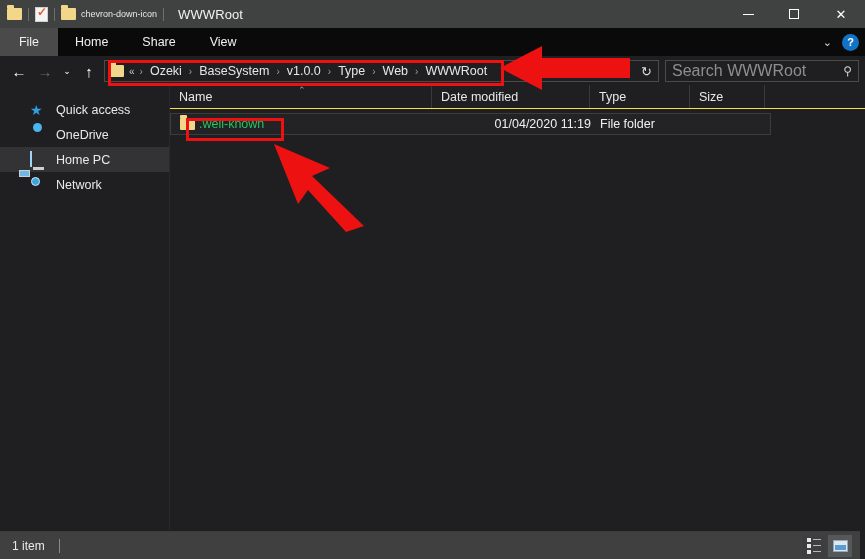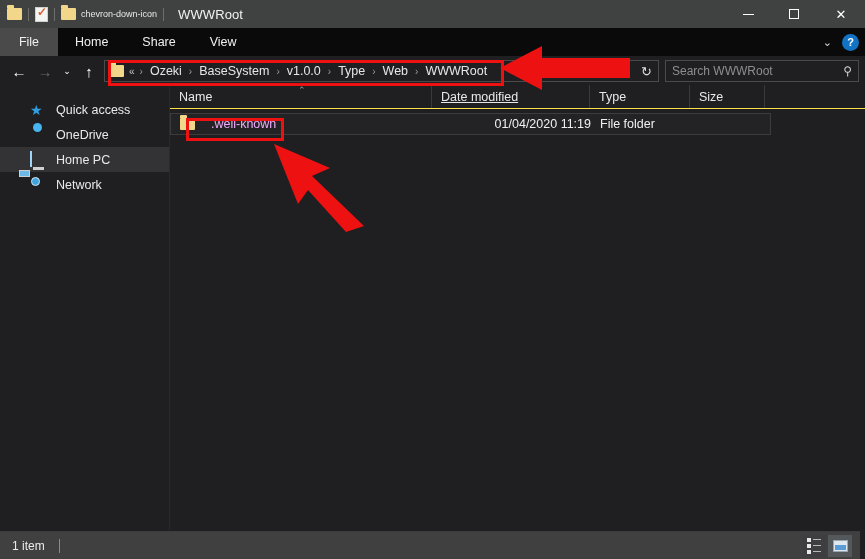--- a/index.html
+++ b/index.html
@@ -88,21 +88,21 @@
   .crumb { padding: 0 2px; }
   .crumb-sep { color: #9a9a9a; font-size: 10px; padding: 0 5px; }
   .crumb-dd { color: #c8c8c8; font-size: 10px; }
   .addr-right { margin-left: auto; display: flex; align-items: center; gap: 9px;
                 padding-right: 2px; }
   .refresh { color: #dcdcdc; font-size: 13px; }
   .searchbox {
     width: 194px; height: 22px; border: 1px solid #4a4a4a; background: #1f1f21;
     display: flex; align-items: center; padding: 0 6px; margin-left: 6px;
   }
-  .search-ph { color: #8e8e8e; font-size: 12px; flex: 1; }
+  .search-ph { color: #8e8e8e; font-size: 16px; flex: 1; }
   .search-ico { color: #cfcfcf; font-size: 12px; }
 
   
   .body { display: flex; height: 444px; }
   .sidebar { width: 170px; background: #1f1f21; padding-top: 11px;
              border-right: 1px solid #2a2a2c; }
   .nav-item {
     height: 25px; display: flex; align-items: center; padding-left: 30px;
     color: #e9e9e9; font-size: 12.5px; gap: 9px;
   }
@@ -138,32 +138,32 @@
   .content { flex: 1; background: #1f1f21; position: relative; }
   .colhead {
     height: 23px; display: flex; align-items: flex-end; border-bottom: 1px solid #fde047;
     position: relative;
   }
   .col {
     color: #e8e8e8; font-size: 12.5px; padding-left: 9px; height: 23px;
     display: flex; align-items: center; border-right: 1px solid #3a3a3c;
   }
   .col.name { width: 262px; }
-  .col.date { width: 158px; text-decoration: underline; }
+  .col.date { width: 158px; }
   .col.type { width: 100px; }
   .col.size { width: 75px; border-right: 1px solid #3a3a3c; }
   .sortmark {
     position: absolute; left: 128px; top: -1px; color: #9a9a9a; font-size: 9px;
   }
   .filerow {
     height: 22px; display: flex; align-items: center; margin-top: 4px;
     border: 1px solid #3c3c3e; background: #232325; width: 601px;
   }
-  .fr-name { width: 262px; display: flex; align-items: center; gap: 16px;
-             padding-left: 9px; color: #f0abfc; font-size: 12.5px; }
+  .fr-name { width: 262px; display: flex; align-items: center; gap: 4px;
+             padding-left: 9px; color: #22c55e; font-size: 12.5px; }
   .fr-date { width: 158px; color: #f0f0f0; font-size: 12.5px; padding-left: 9px; text-align: right; }
   .fr-type { width: 100px; color: #f0f0f0; font-size: 12.5px; padding-left: 9px; }
   .fr-size { width: 75px; }
 
   
   .statusbar {
     position: absolute; left: 0; bottom: 0; width: 860px; height: 28px;
     background: #404040; border-top: 1px solid #3c3c3e;
     display: flex; align-items: center; padding-left: 12px;
   }

